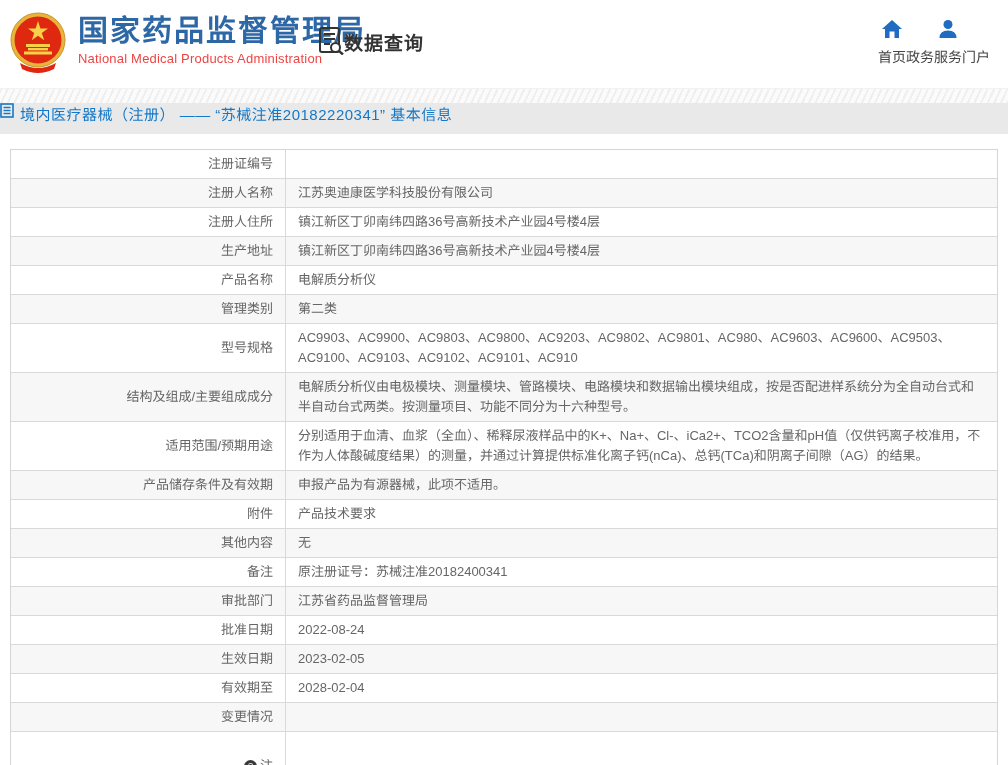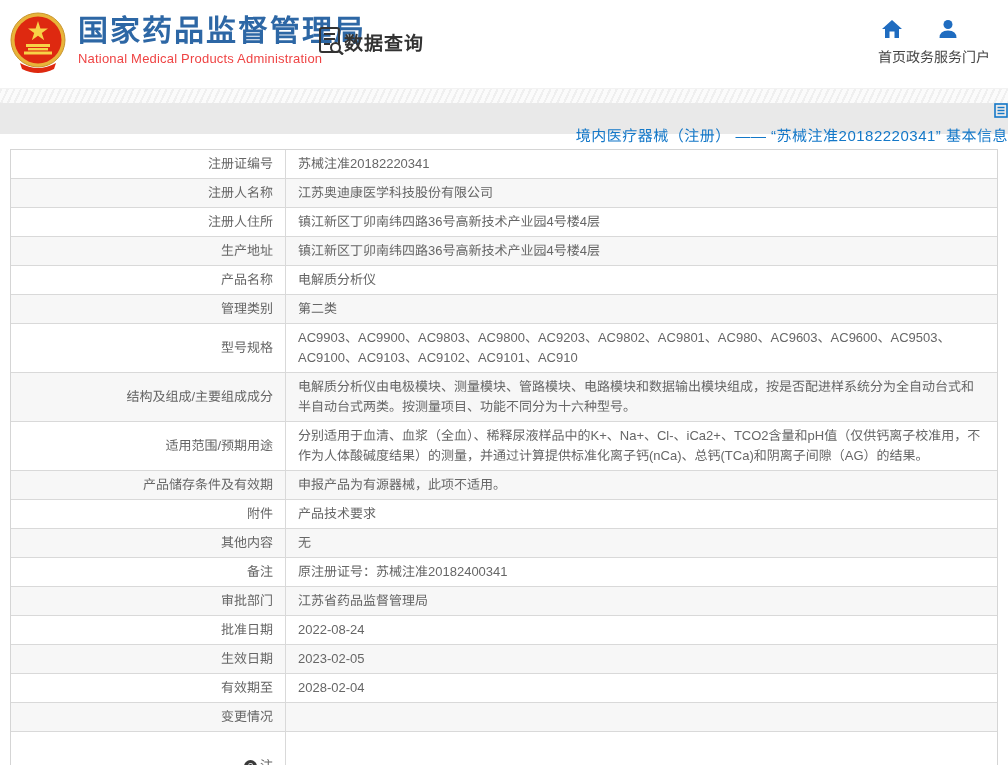--- a/index.html
+++ b/index.html
@@ -17,21 +17,21 @@
   .dq-label { font-size:19px; color:#333; font-weight:bold; letter-spacing:1px; }
   .topnav { position:absolute; right:18px; top:18px; display:flex; }
   .topnav-item { display:flex; flex-direction:column; align-items:center; gap:6px; cursor:pointer; }
   .topnav-icon { width:22px; height:22px; display:flex; align-items:center; justify-content:center; }
   .topnav-label { font-size:14px; color:#444; }
 
   
   .stripe-band { height:15px; background:repeating-linear-gradient(115deg,#efefef 0 2px,#fbfbfb 2px 6px); border-top:1px solid #f2f2f2; }
 
   
-  .breadcrumb { height:31px; background:#e9e9e9; display:flex; align-items:flex-end; padding-left:12px; gap:6px;flex-direction:column; }
+  .breadcrumb { height:31px; background:#e9e9e9; display:flex; align-items:flex-start; padding-left:0; gap:6px; }
   .bc-icon { width:14px; height:15px; flex:0 0 auto; }
   .bc-text { font-size:15px; color:#1478c8; letter-spacing:0.5px; }
 
   
   .table-wrap { margin:15px 10px 0 10px; border:1px solid #d5d5d5; }
   .trow { display:flex; border-top:1px solid #d9d9d9; background:#fff; }
   .trow:first-child { border-top:none; }
   .trow.alt { background:#f7f7f7; }
   .cell { font-size:13px; color:#666; line-height:20px; padding:4px 12px; display:flex; align-items:center; }
   .cell.lab { width:275px; justify-content:flex-end; text-align:center; border-right:1px solid #d9d9d9; min-height:28px; gap:3px; }
@@ -101,23 +101,20 @@
     <line x1="3.5" y1="10.5" x2="10.5" y2="10.5" stroke="#1478c8" stroke-width="1.4"></line>
   </svg>
   <span class="bc-text">境内医疗器械（注册） —— “苏械注准20182220341” 基本信息</span>
 </div>
 
 <div class="table-wrap" id="info-table">
     <div class="trow">
       <div class="cell lab">
         <span>注册证编号</span>
       </div>
-      <div class="cell val">
-        <span class="txt">苏械注准20182220341</span>
-      </div>
     </div>
     <div class="trow alt">
       <div class="cell lab">
         <span>注册人名称</span>
       </div>
       <div class="cell val">
         <span class="txt">江苏奥迪康医学科技股份有限公司</span>
       </div>
     </div>
     <div class="trow">

